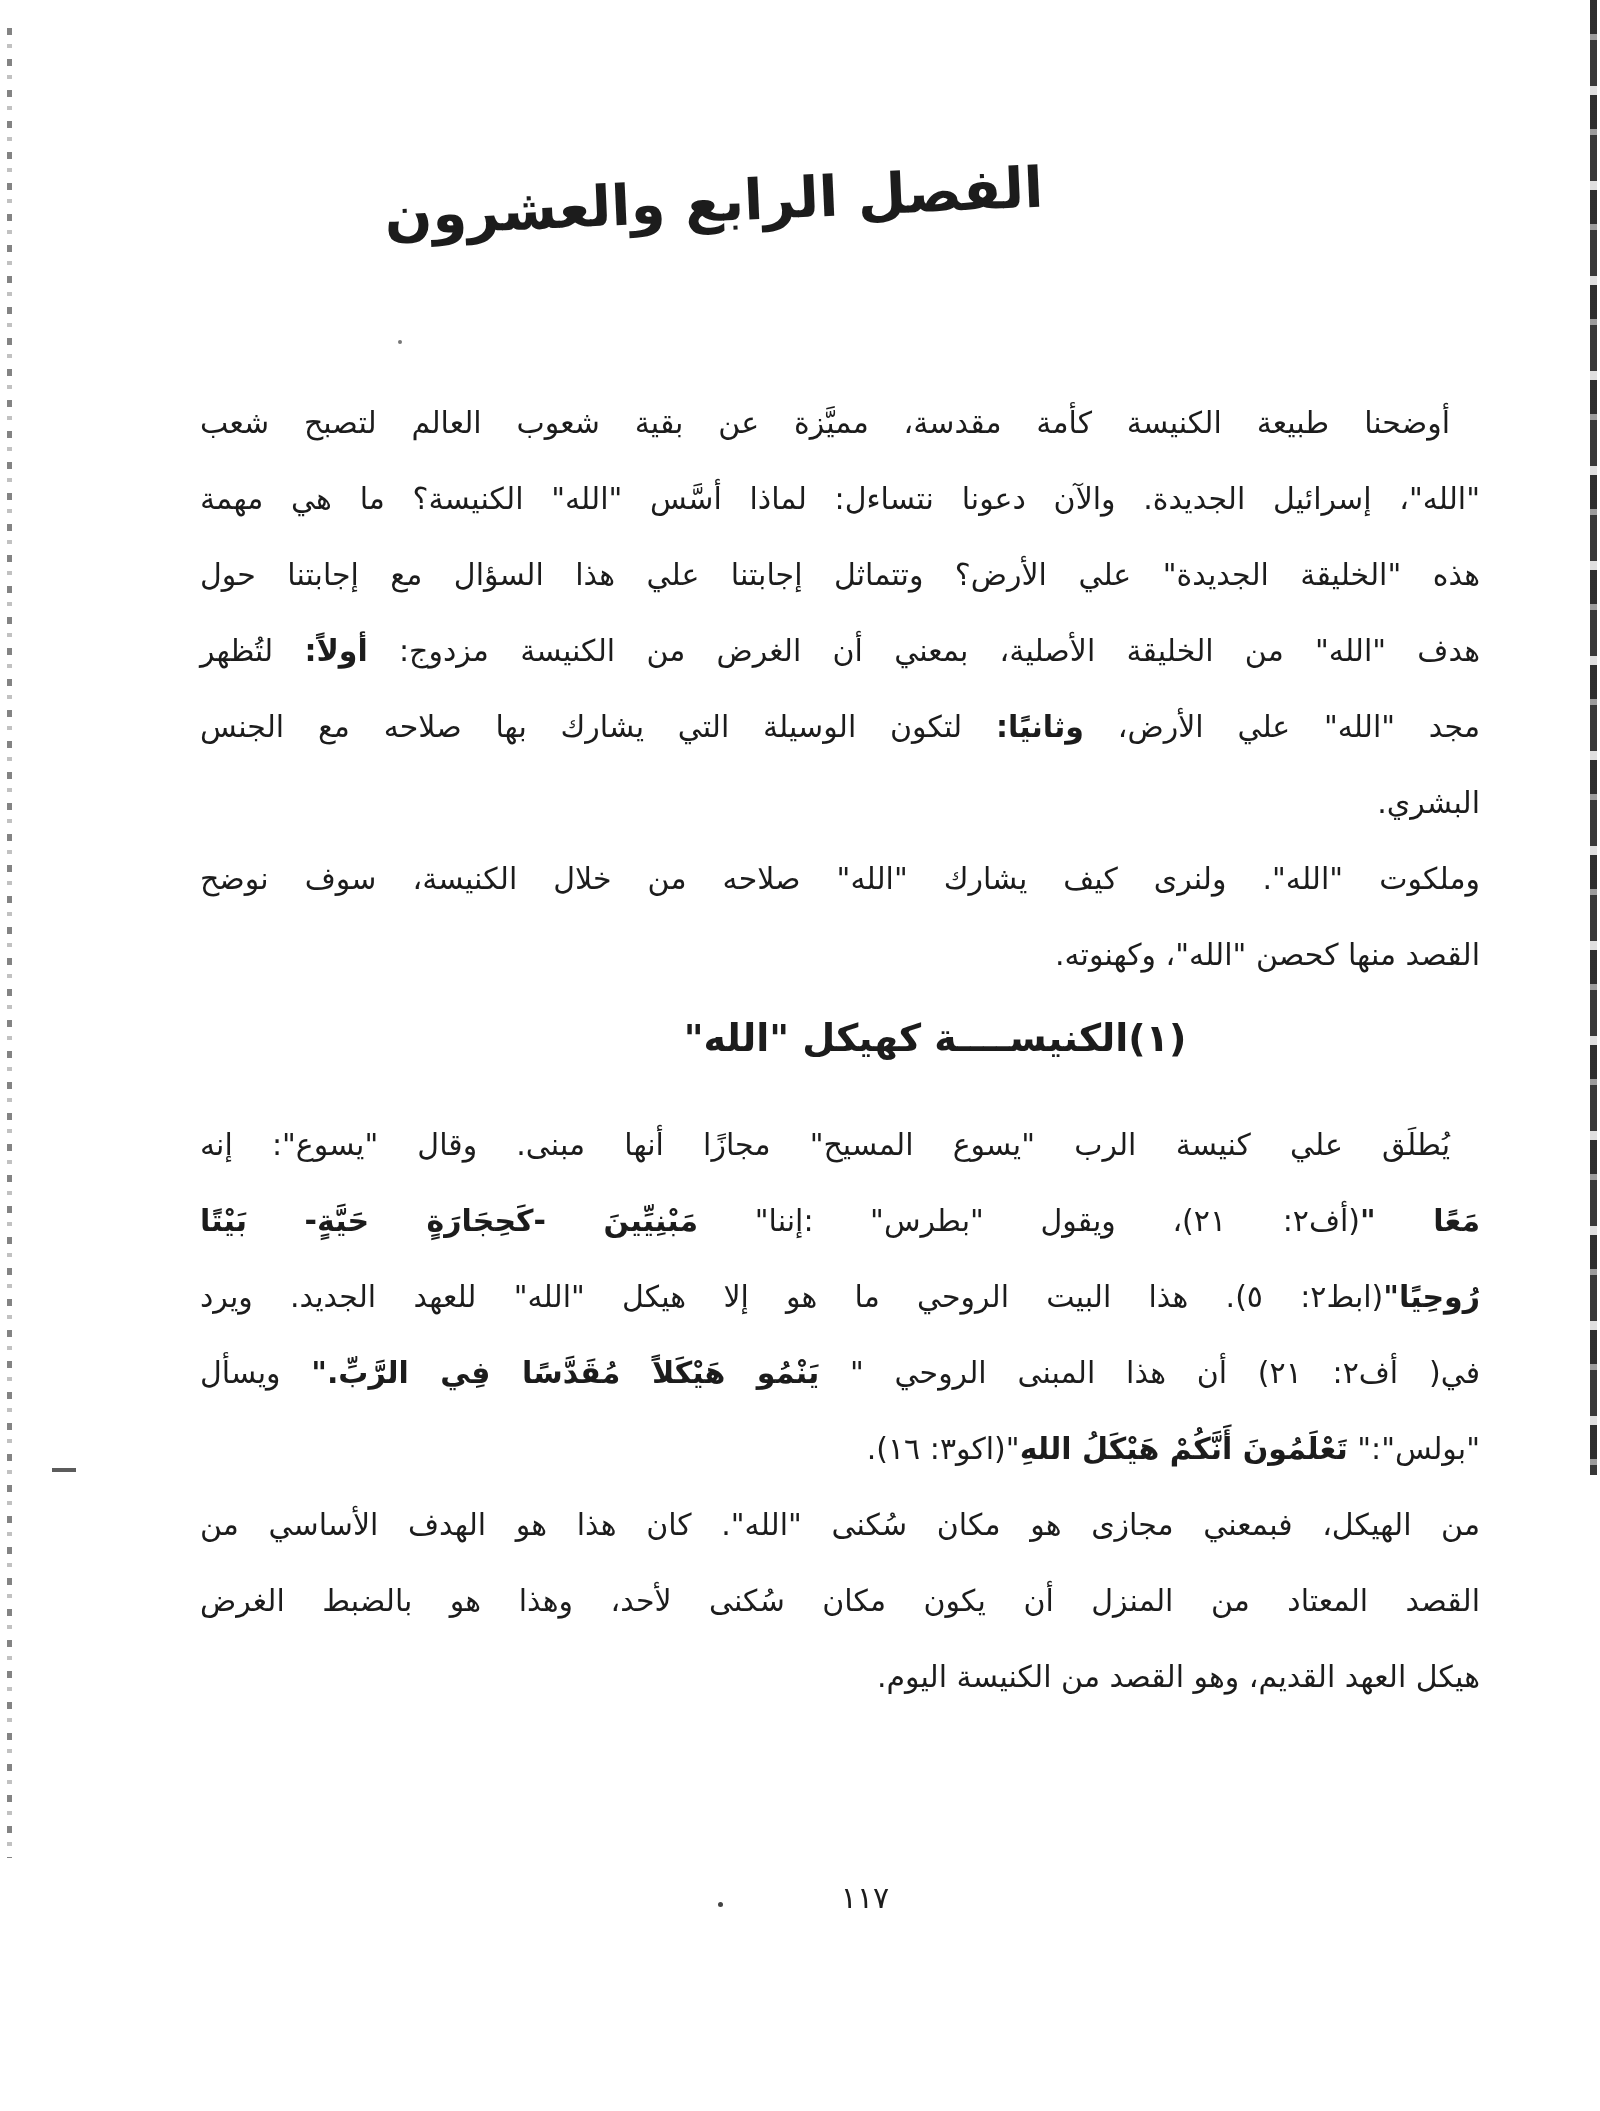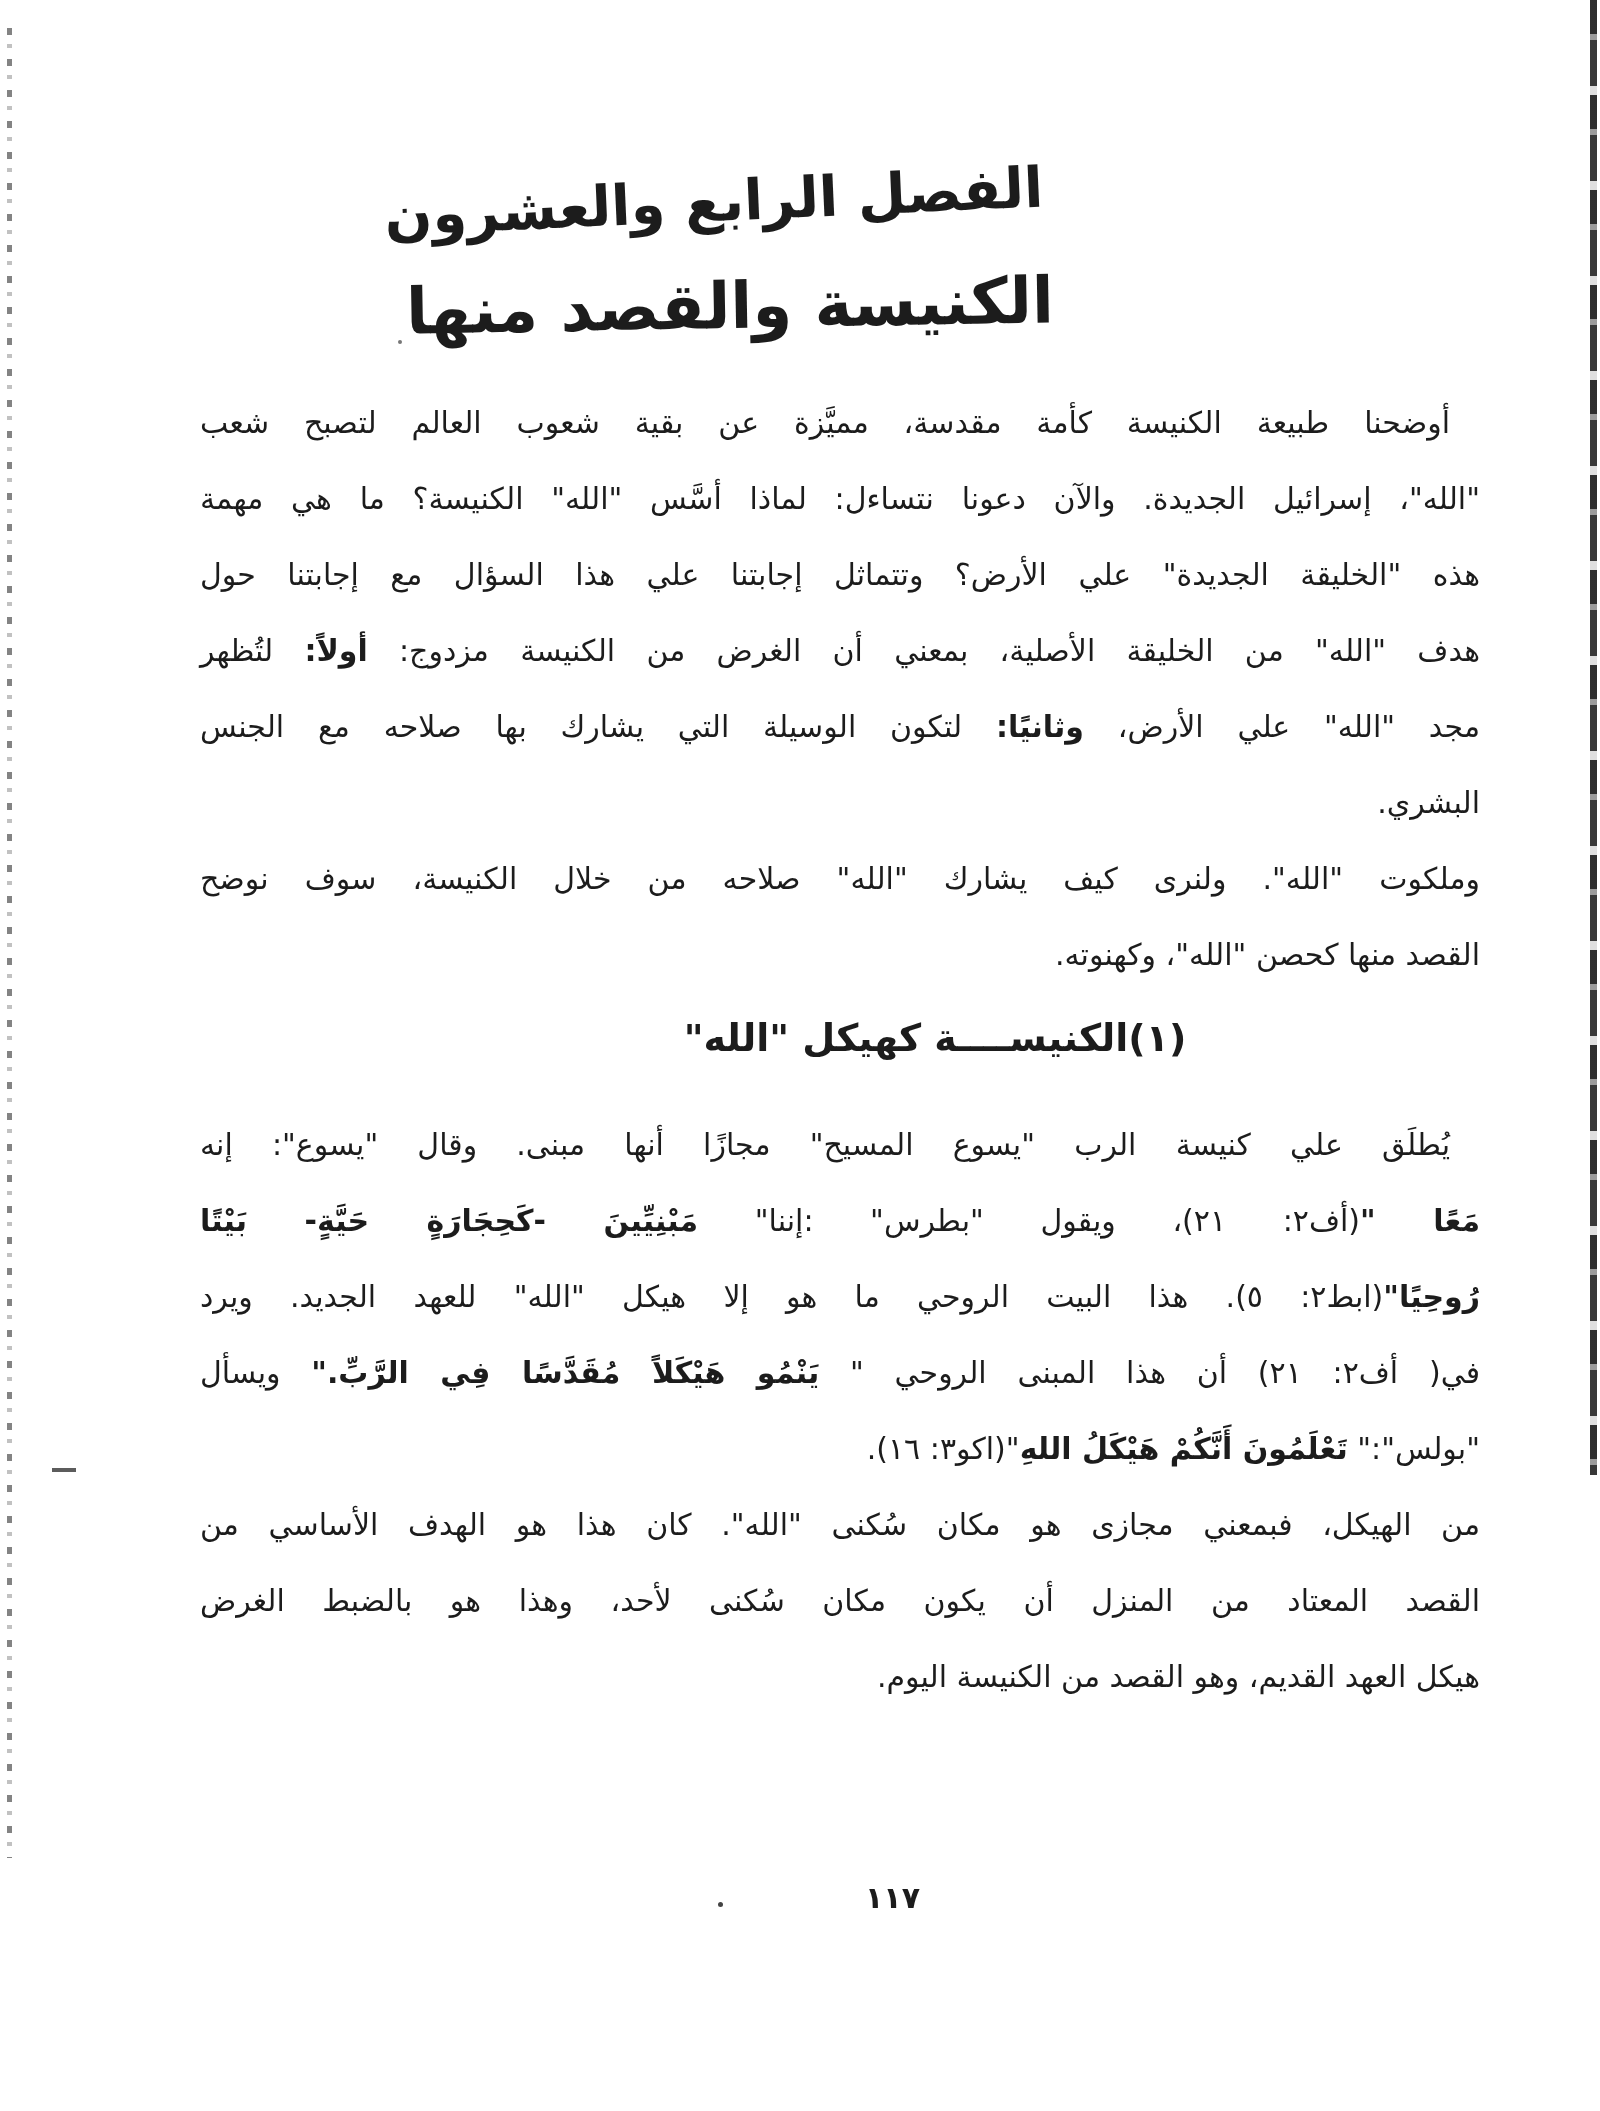--- a/index.html
+++ b/index.html
@@ -56,39 +56,36 @@
 
   .sec-heading{
     margin-top:20px;margin-bottom:44px;
     line-height:50px;font-size:38px;font-weight:bold;
     text-align:center;text-align-last:center;
     transform:translateX(95px); 
   }
 
   .page-num{
     position:absolute;top:1880px;left:810px;width:110px;
-    text-align:right;font-size:30px;letter-spacing:6px;font-weight:bold;
+    text-align:center;font-size:30px;letter-spacing:6px;
   }
 </style>
 </head>
 <body>
 
 <div class="sheet">
 
   <div class="artifact-right"></div>
   <div class="artifact-left"></div>
   <div class="dash-mark"></div>
   <div class="speck-1"></div>
   <div class="speck-2"></div>
 
   <div class="title-1">
     <span>الفصل الرابع والعشرون</span>
-  </div>
-  <div class="title-2">
-    <span>الكنيسة والقصد منها</span>
   </div>
 
   <div class="body-col">
 
     <div class="ln ind"><span>أوضحنا طبيعة الكنيسة كأمة مقدسة، مميَّزة عن بقية شعوب العالم لتصبح شعب</span></div>
     <div class="ln"><span>"الله"، إسرائيل الجديدة. والآن دعونا نتساءل: لماذا أسَّس "الله" الكنيسة؟ ما هي مهمة</span></div>
     <div class="ln"><span>هذه "الخليقة الجديدة" علي الأرض؟ وتتماثل إجابتنا علي هذا السؤال مع إجابتنا حول</span></div>
     <div class="ln"><span>هدف "الله" من الخليقة الأصلية، بمعني أن الغرض من الكنيسة مزدوج: </span><b>أولاً:</b><span> لتُظهر</span></div>
     <div class="ln"><span>مجد "الله" علي الأرض، </span><b>وثانيًا:</b><span> لتكون الوسيلة التي يشارك بها صلاحه مع الجنس</span></div>
     <div class="ln end"><span>البشري.</span></div>

